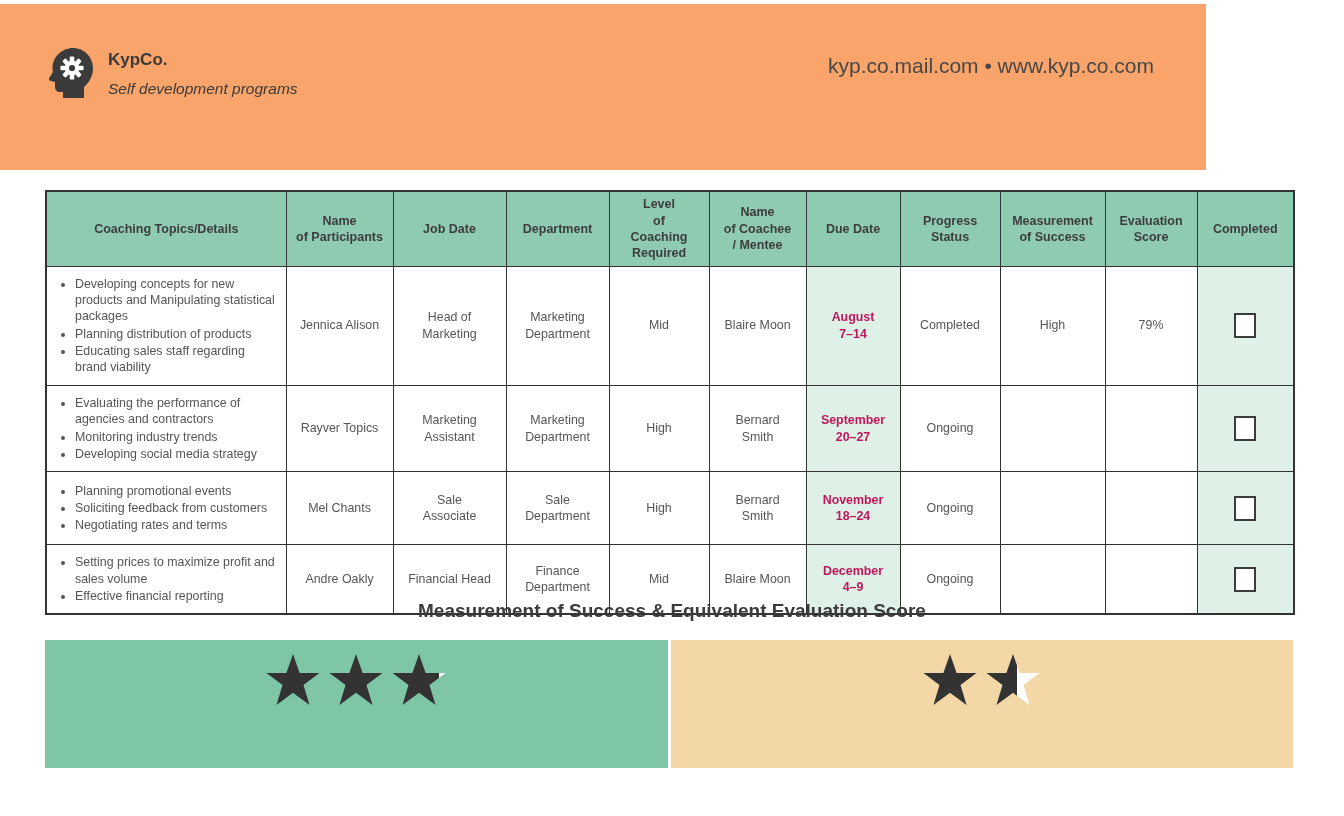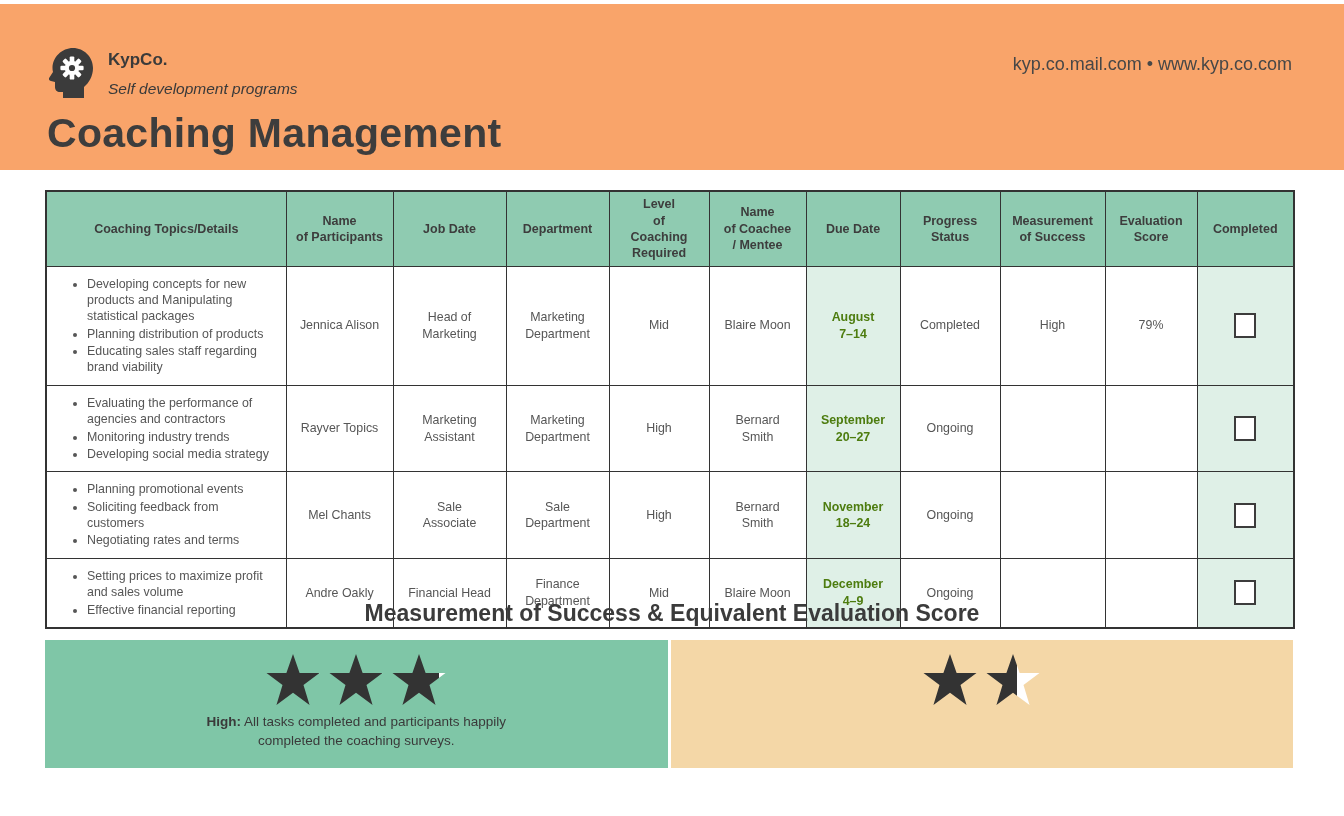--- a/index.html
+++ b/index.html
@@ -1,53 +1,53 @@
 <!DOCTYPE html>
 <html><head>
 <meta charset="utf-8">
 <style>
   html,body{margin:0;padding:0}
   body{
     width:1344px;height:816px;position:relative;background:#ffffff;
     font-family:"Liberation Sans",sans-serif;color:#3e3e3e;overflow:hidden;
   }
   
-  .banner{position:absolute;left:0;top:4px;width:1344px;height:166px;background:#F9A46A;}
+  .banner{position:absolute;left:0;top:4px;width:1206px;height:166px;background:#F9A46A;}
   .brand{position:absolute;left:48px;top:44px;display:flex;gap:14px;align-items:flex-start;}
   .brand-txt{padding-top:2px;}
   .brand-name{font-weight:bold;font-size:17px;color:#3a3a3a;line-height:1.2;}
   .brand-tag{font-style:italic;font-size:15.5px;color:#3a3a3a;margin-top:10px;}
-  .contact{position:absolute;right:52px;top:50px;font-size:18px;color:#474747;}
+  .contact{position:absolute;right:52px;top:50px;font-size:21px;color:#474747;}
   .page-title{position:absolute;left:47px;top:106px;font-size:41px;font-weight:bold;color:#3d3d3d;letter-spacing:.3px;}
   
   table.coaching{
     position:absolute;left:45px;top:190px;width:1248px;
     border-collapse:collapse;table-layout:fixed;
     border:2px solid #333333;
   }
   .coaching th,.coaching td{border:1px solid #333333;}
   .coaching thead tr{height:75px;}
   .coaching th{
     background:#8FCBB1;font-size:12.5px;font-weight:bold;color:#3d3d3d;
     line-height:1.3;white-space:pre-line;text-align:center;vertical-align:middle;padding:2px 3px;
   }
   .coaching td{
     font-size:12.4px;color:#565656;text-align:center;vertical-align:middle;
     padding:4px;line-height:1.32;background:#ffffff;
   }
   .r1{height:107px}.r2{height:74px}.r3{height:73px}.r4{height:56px}
-  td.topics{text-align:left;padding:8px 8px 8px 16px;}
+  td.topics{text-align:left;padding:8px 8px 8px 4px;}
   td.topics ul{margin:0;padding-left:24px;}
   td.topics li{margin:1px 0;}
-  td.due{background:#DFF0E7;font-weight:bold;white-space:pre-line;color:#4d7c0f;}
+  td.due{background:#DFF0E7;font-weight:bold;white-space:pre-line;color:#be185d;}
   td.done{background:#DFF0E7;}
   .checkbox{width:18px;height:21px;border:2px solid #3c3c3c;background:#ffffff;margin:0 auto;cursor:pointer;}
   
   .legend-title{position:absolute;left:0;top:600px;width:1344px;text-align:center;
-    font-size:23px;font-weight:bold;color:#3b3b3b;}
+    font-size:19px;font-weight:bold;color:#3b3b3b;}
   .cards{position:absolute;left:45px;top:640px;width:1248px;height:128px;display:flex;gap:3px;}
   .card{flex:1;display:flex;flex-direction:column;align-items:center;padding-top:10px;box-sizing:border-box;}
   .card-high{background:#7FC6A7}.card-mid{background:#F4D7A7}.card-low{background:#E78F57}
   .stars{height:58px;display:flex;gap:7px;align-items:center;justify-content:center;}
   .card-text{font-size:13.5px;line-height:1.4;color:#3a3a3a;text-align:center;max-width:340px;margin-top:5px;}
   .card-text b{font-weight:bold;}
 </style>
 </head>
 <body>
 
@@ -67,21 +67,20 @@
         <rect x="-2.3" y="-11.6" width="4.6" height="5.4" rx="1.2" transform="translate(24 20) rotate(315)"></rect>
       </g>
       <circle cx="24" cy="20" r="3.1" fill="#3b3b3b"></circle>
     </svg>
     <div class="brand-txt">
       <div class="brand-name">KypCo.</div>
       <div class="brand-tag">Self development programs</div>
     </div>
   </div>
   <div class="contact">kyp.co.mail.com • www.kyp.co.com</div>
-  <div class="page-title">Coaching Management</div>
 </div>
 
 <table class="coaching">
   <colgroup>
     <col style="width:240px">
       <col style="width:107px">
       <col style="width:113px">
       <col style="width:103px">
     <col style="width:100px">
       <col style="width:97px">
@@ -241,21 +240,20 @@
         <svg width="56" height="53" viewBox="0 0 100 96">
           <defs>
             <linearGradient id="sg0_2" x1="0" y1="0" x2="1" y2="0">
               <stop offset="87%" stop-color="#333333"></stop>
               <stop offset="87%" stop-color="#FFFFFF"></stop>
             </linearGradient>
           </defs>
           <polygon points="50,2 62,36 98,36 69,58 80,94 50,72 20,94 31,58 2,36 38,36" fill="url(#sg0_2)"></polygon>
         </svg>
       </div>
-    <div class="card-text"><b>High:</b><span> All tasks completed and participants happily completed the coaching surveys.</span></div>
   </div>
   <div class="card card-mid" style="background: rgb(244, 215, 167);">
     <div class="stars">
         <svg width="56" height="53" viewBox="0 0 100 96">
           <defs>
             <linearGradient id="sg1_0" x1="0" y1="0" x2="1" y2="0">
               <stop offset="100%" stop-color="#333333"></stop>
               <stop offset="100%" stop-color="#FFFFFF"></stop>
             </linearGradient>
           </defs>

